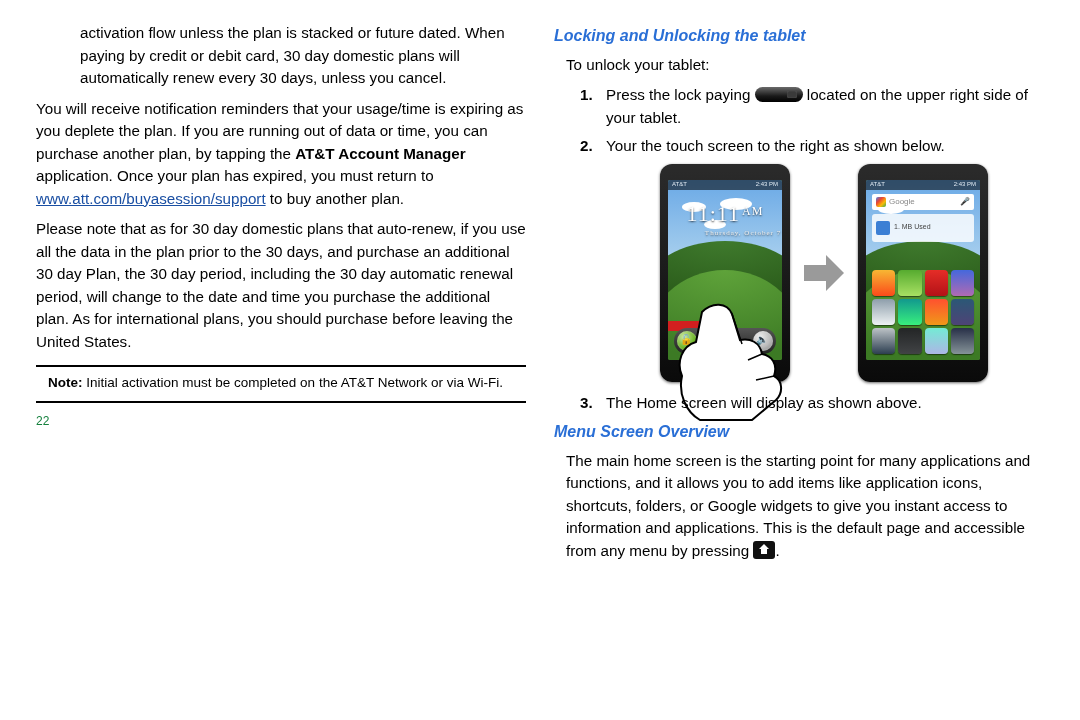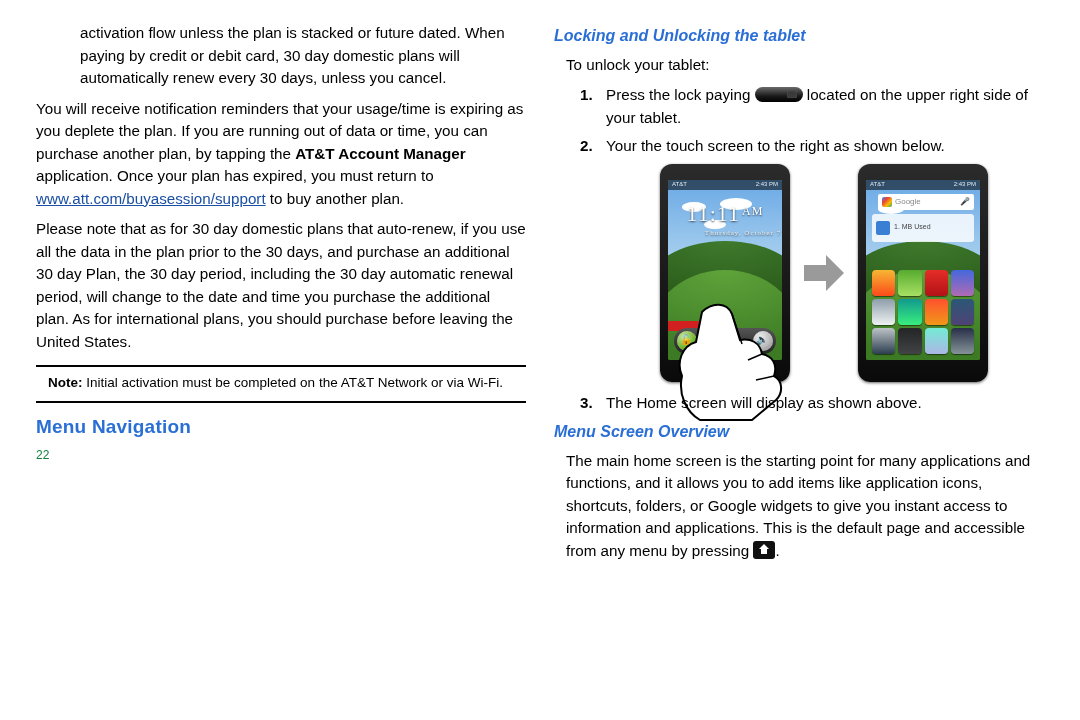--- a/index.html
+++ b/index.html
@@ -250,21 +250,21 @@
     grid-template-columns: repeat(4, 1fr);
     grid-auto-rows: 26px;
     gap: 3px;
   }
   .app {
     border-radius: 4px;
     box-shadow: 0 1px 1px rgba(0,0,0,0.5);
   }
   .searchw {
     position: absolute;
-    top: 14px; left: 12px; right: 6px;
+    top: 14px; left: 6px; right: 6px;
     height: 16px;
     background: #fff;
     border-radius: 2px;
     display: flex; align-items: center;
     font-size: 8px;
     padding: 0 4px;
     box-sizing: border-box;
     color: #888;
   }
   .searchw .g { width: 10px; height: 10px; border-radius: 2px; background: linear-gradient(135deg,#4285f4,#ea4335,#fbbc05,#34a853); margin-right: 3px; }
@@ -295,21 +295,20 @@
     </p>
 
     <p class="indent0">Please note that as for 30 day domestic plans that auto-renew, if you use all the data in the plan prior to the 30 days, and purchase an additional 30 day Plan, the 30 day period, including the 30 day automatic renewal period, will change to the date and time you purchase the additional plan. As for international plans, you should purchase before leaving the United States.</p>
 
     <hr class="rule">
     <p class="note">
       <b>Note:</b><span> Initial activation must be completed on the AT&amp;T Network or via Wi-Fi.</span>
     </p>
     <hr class="rule2">
 
-    <div class="h-section">Menu Navigation</div>
 
 
     <div class="pagenum">22</div>
   </div>
 
   <div class="col">
 
     <div class="h-sub">Locking and Unlocking the tablet</div>
 
     <p style="padding-left:12px">To unlock your tablet:</p>

